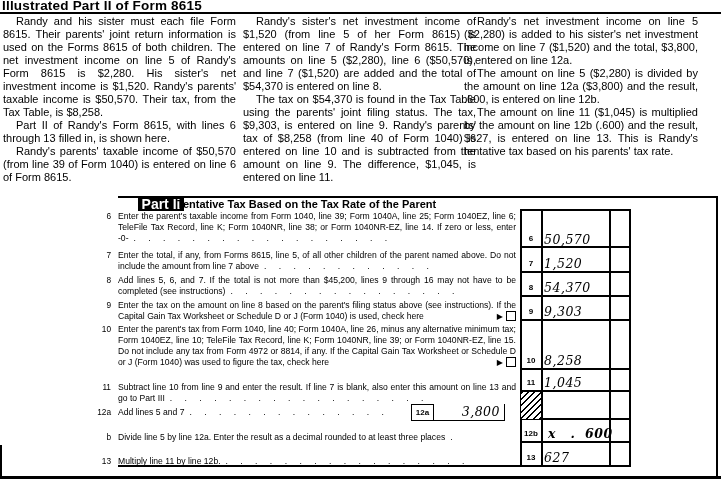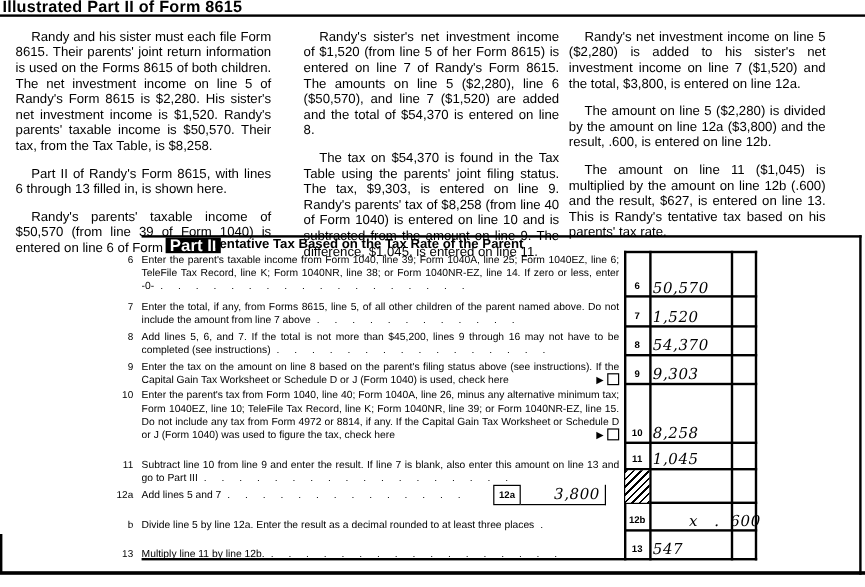--- a/index.html
+++ b/index.html
@@ -1,37 +1,37 @@
 <!DOCTYPE html>
 <html><head>
 <meta charset="utf-8">
 <style>
   html,body{margin:0;padding:0;background:#fff;}
   body{width:721px;height:489px;position:relative;overflow:hidden;
        font-family:"Liberation Sans",sans-serif;color:#000;}
   .page-title{position:absolute;left:2px;top:-2px;font-size:13.5px;font-weight:bold;letter-spacing:.2px;}
   .title-rule{position:absolute;left:0;top:12px;width:721px;height:2px;background:#000;}
   .col{position:absolute;top:15px;width:233px;font-size:11px;line-height:13px;text-align:justify;}
-  .col p{margin:10px;text-indent:13px;}
+  .col p{margin:0;text-indent:13px;}
   #col1{left:3px;}#col2{left:243px;}#col3{left:464px;width:234px;}
   .hline,.vline{position:absolute;background:#000;}
   .partbox{position:absolute;left:118px;top:198px;width:46px;height:13px;background:#000;color:#fff;
            font-size:14px;font-weight:bold;text-align:center;line-height:13px;margin-left:20px;}
   .parttitle{position:absolute;left:177px;top:198px;font-size:11px;font-weight:bold;}
   .frow{position:absolute;left:96px;width:424px;font-size:8.6px;line-height:11px;}
   .fnum{position:absolute;left:0;top:0;width:15px;text-align:right;font-size:8.3px;}
   .ftext{margin-left:22px;width:398px;text-align:justify;position:relative;}
   .dots{word-spacing:10px;margin-left:5px;white-space:normal;}
   .chk{position:absolute;right:0;bottom:1px;display:flex;align-items:center;gap:3px;background:#fff;padding-left:2px;}
   .chk .arrow{font-size:8px;line-height:9px;}
   .chk .box{display:inline-block;width:8px;height:8px;border:1.6px solid #000;background:#fff;}
   .boxnum{position:absolute;left:521px;width:20px;text-align:center;font-size:8px;font-weight:bold;}
   .hand{font-family:"DejaVu Serif",serif;font-style:italic;font-size:12.5px;letter-spacing:.5px;}
   .val{position:absolute;left:544px;width:62px;}
-  .val12b{position:absolute;left:548px;top:426px;width:86px;text-align:right;}
+  .val12b{position:absolute;left:548px;top:426px;width:86px;font-weight:bold;}
   .hatch{position:absolute;left:521px;top:392px;width:20px;height:27px;
          background:repeating-linear-gradient(135deg,#000 0 1.5px,#fff 1.5px 4.5px);}
   .inline12a{position:absolute;left:293px;top:-3px;height:17px;display:flex;background:#fff;}
   .inline12a .lbl{width:21px;border:1.5px solid #000;border-top-width:1px;font-size:8px;font-weight:bold;
                   text-align:center;line-height:15px;}
   .inline12a .v{width:66px;border-bottom:1.5px solid #000;border-right:1.5px solid #000;
                 text-align:right;padding-right:4px;line-height:15px;}
 </style>
 </head>
 <body>
@@ -138,13 +138,13 @@
 <div class="boxnum" style="top:453px">13</div>
 <div class="hatch"></div>
 
 <div class="val hand" style="top:232px">50,570</div>
 <div class="val hand" style="top:256px">1,520</div>
 <div class="val hand" style="top:280px">54,370</div>
 <div class="val hand" style="top:304px">9,303</div>
 <div class="val hand" style="top:353px">8,258</div>
 <div class="val hand" style="top:375px">1,045</div>
 <div class="val12b hand">x&nbsp;&nbsp;&nbsp;.&nbsp;&nbsp;600</div>
-<div class="val hand" style="top:450px">547</div>
+<div class="val hand" style="top:450px">627</div>
 
 </body></html>

